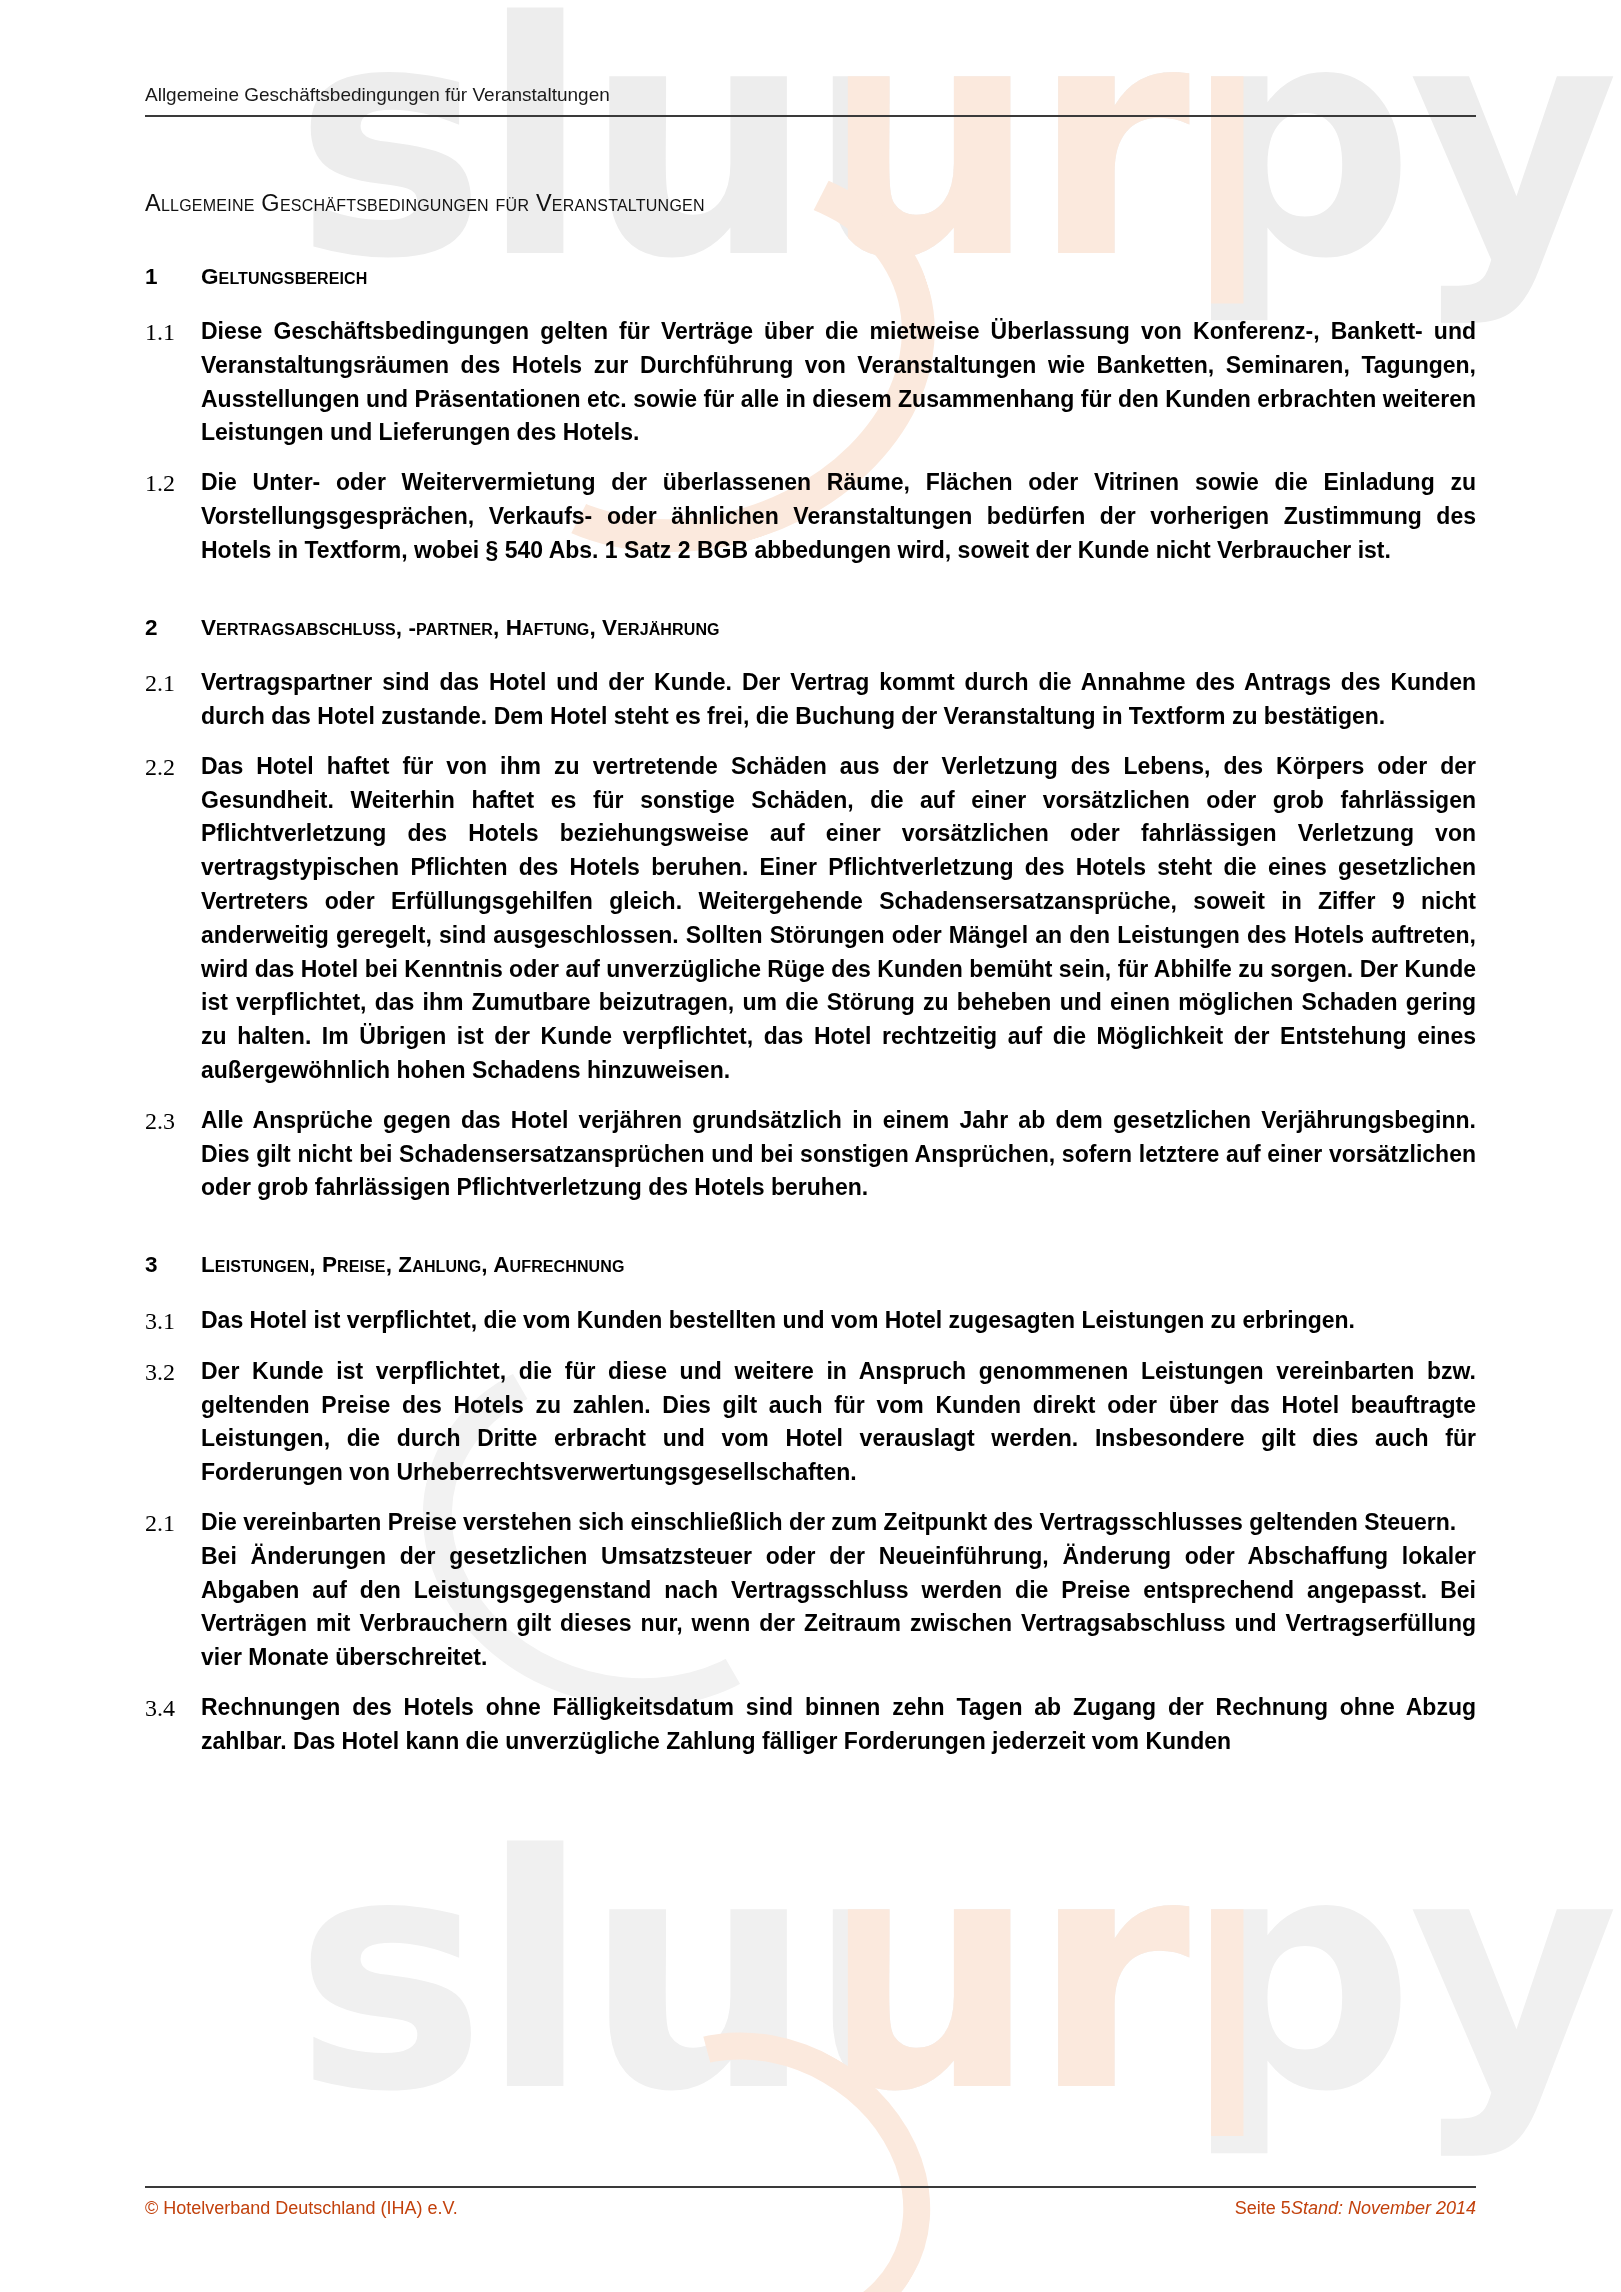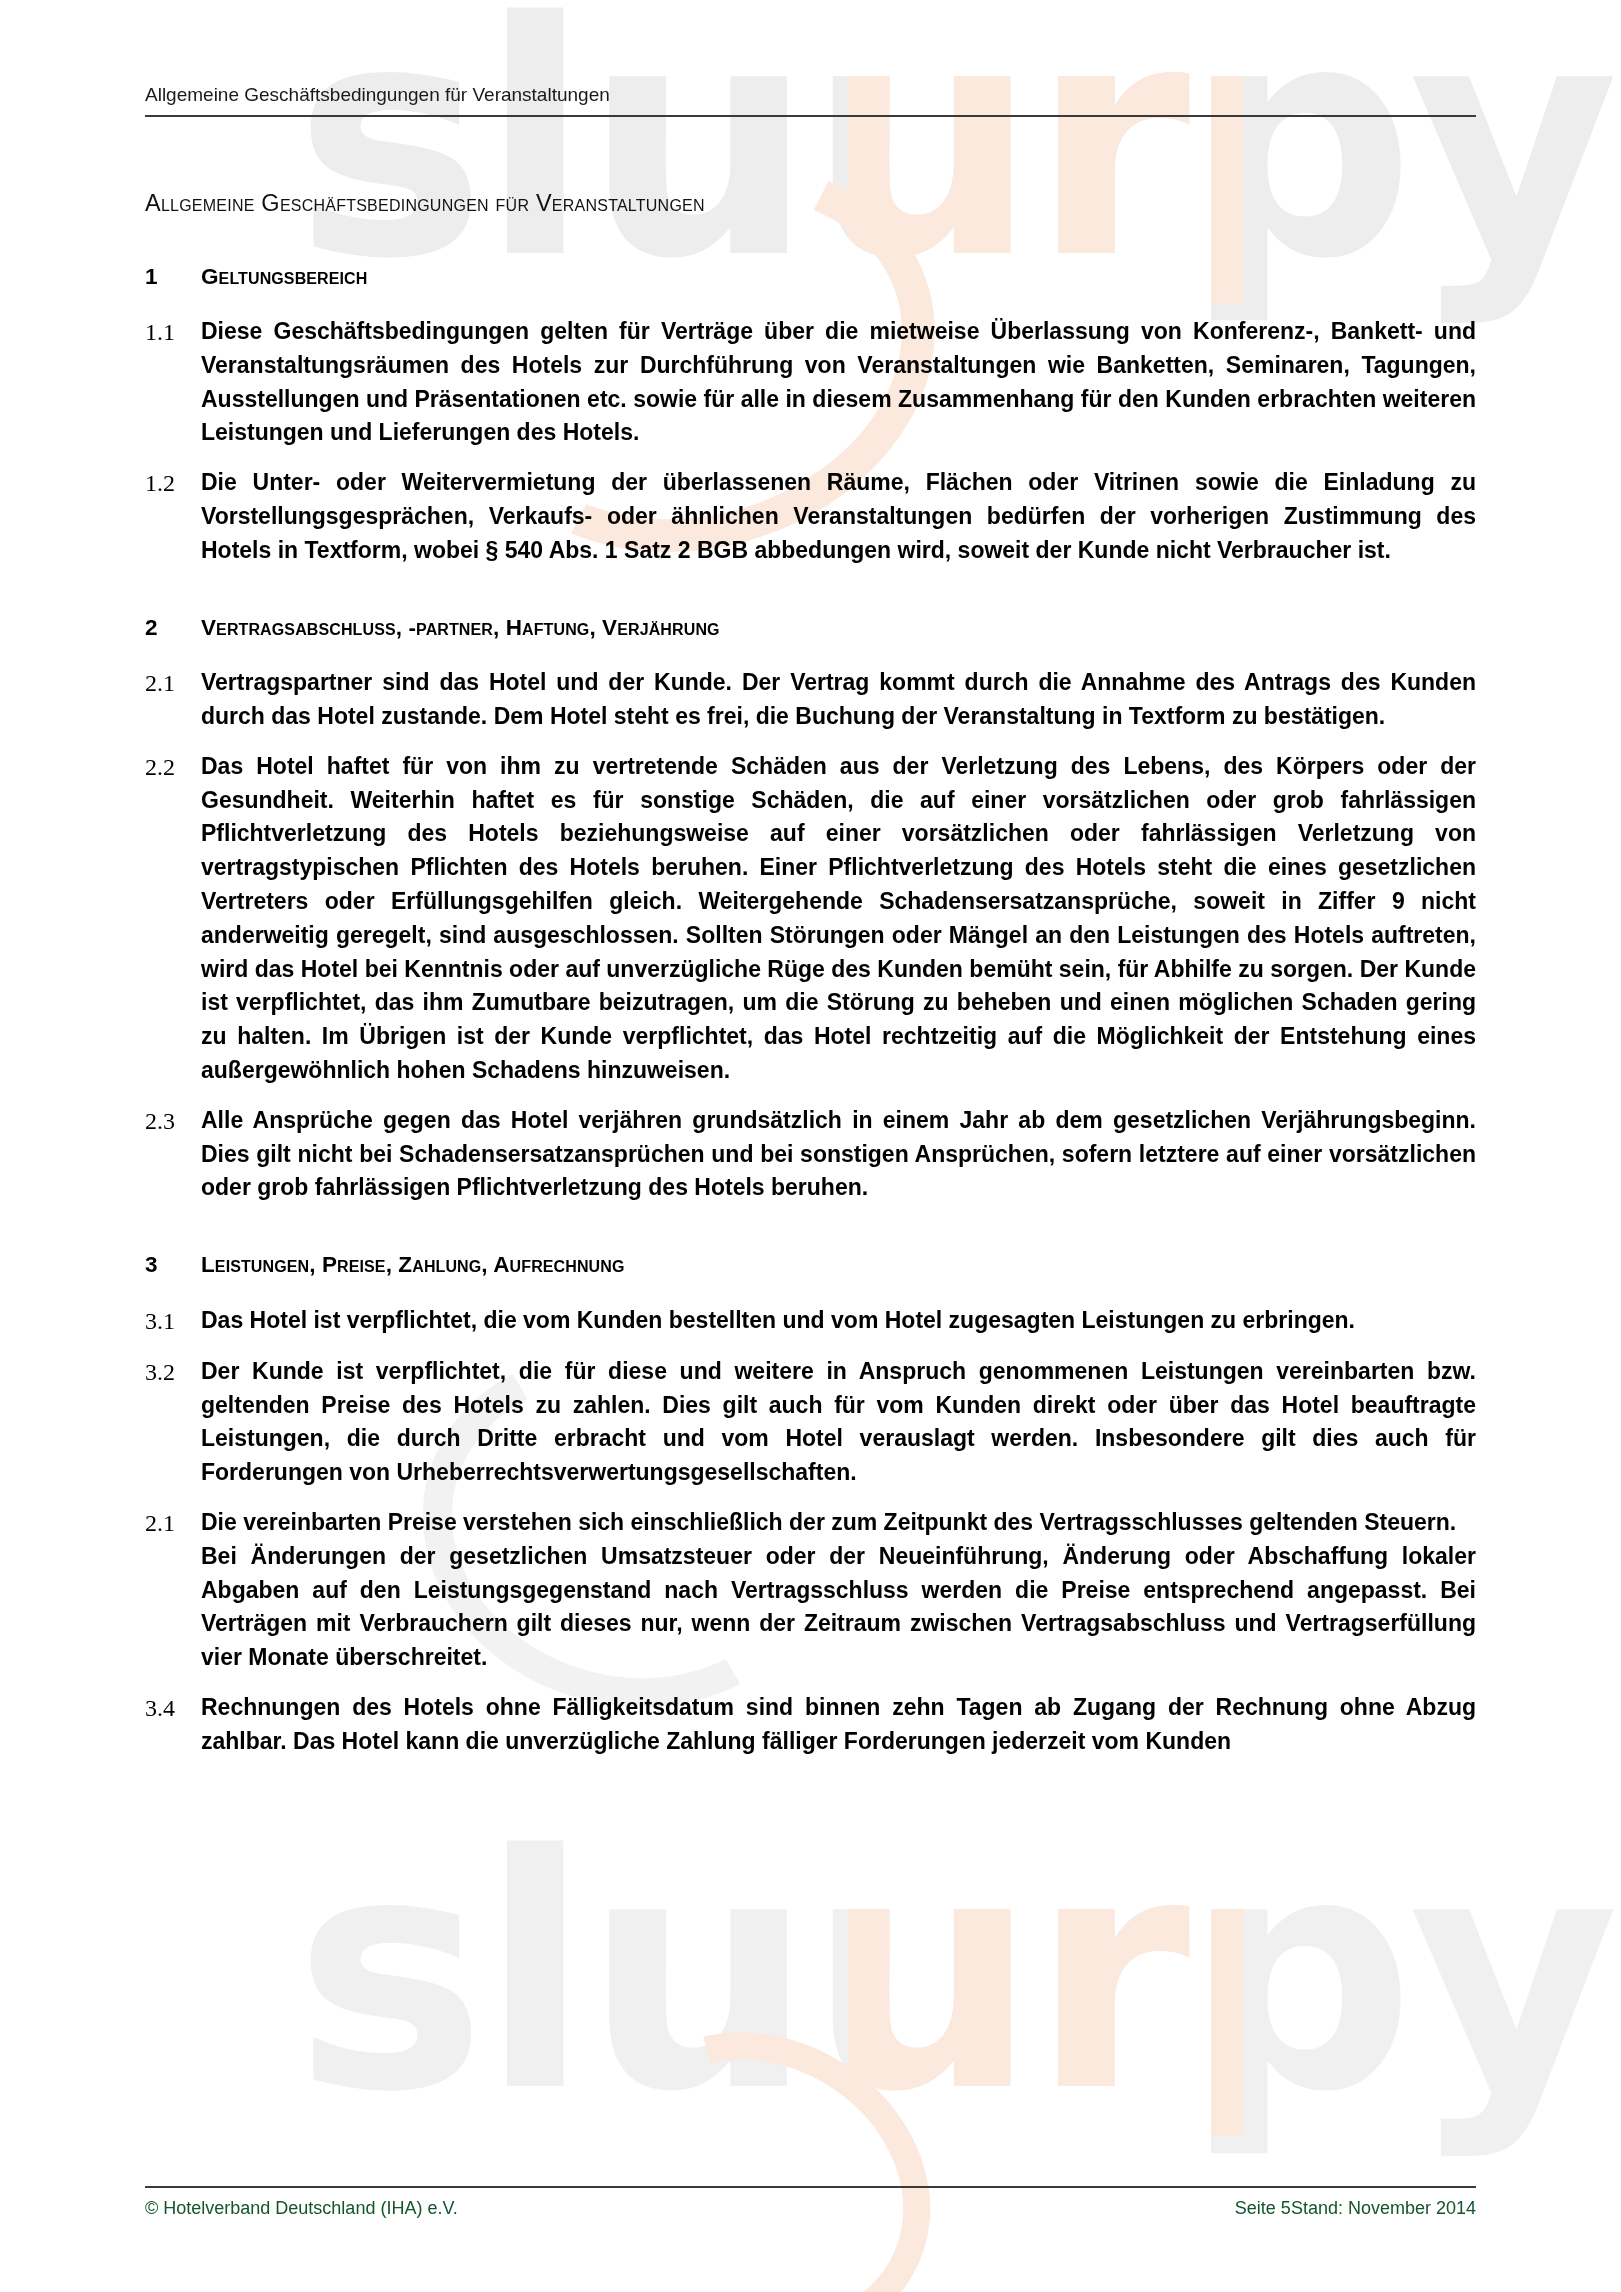--- a/index.html
+++ b/index.html
@@ -185,29 +185,29 @@
     z-index: 2;
   }
   .footer-rule {
     border-bottom: 2.5px solid #3a3a3a;
   }
   .footer-row {
     display: flex;
     align-items: baseline;
     margin-top: 9.8px;
     font-size: 18px;
-    color: #14532d;
+    color: #c2410c;
   }
   .footer-left { flex: 0 0 auto; }
   .footer-center {
     flex: 1 1 auto;
     text-align: right;
     margin-left: -39px;
   }
-  .footer-right { flex: 0 0 auto; }
+  .footer-right { flex: 0 0 auto; font-style: italic; }
 </style>
 </head>
 <body>
 
 <div class="page">
 
   <div class="watermark">
     <div class="wm-word wm-top">sluurpy</div>
     <div class="wm-word wm-top-accent">sluurpy</div>
     <div class="wm-swoosh-1"></div>

